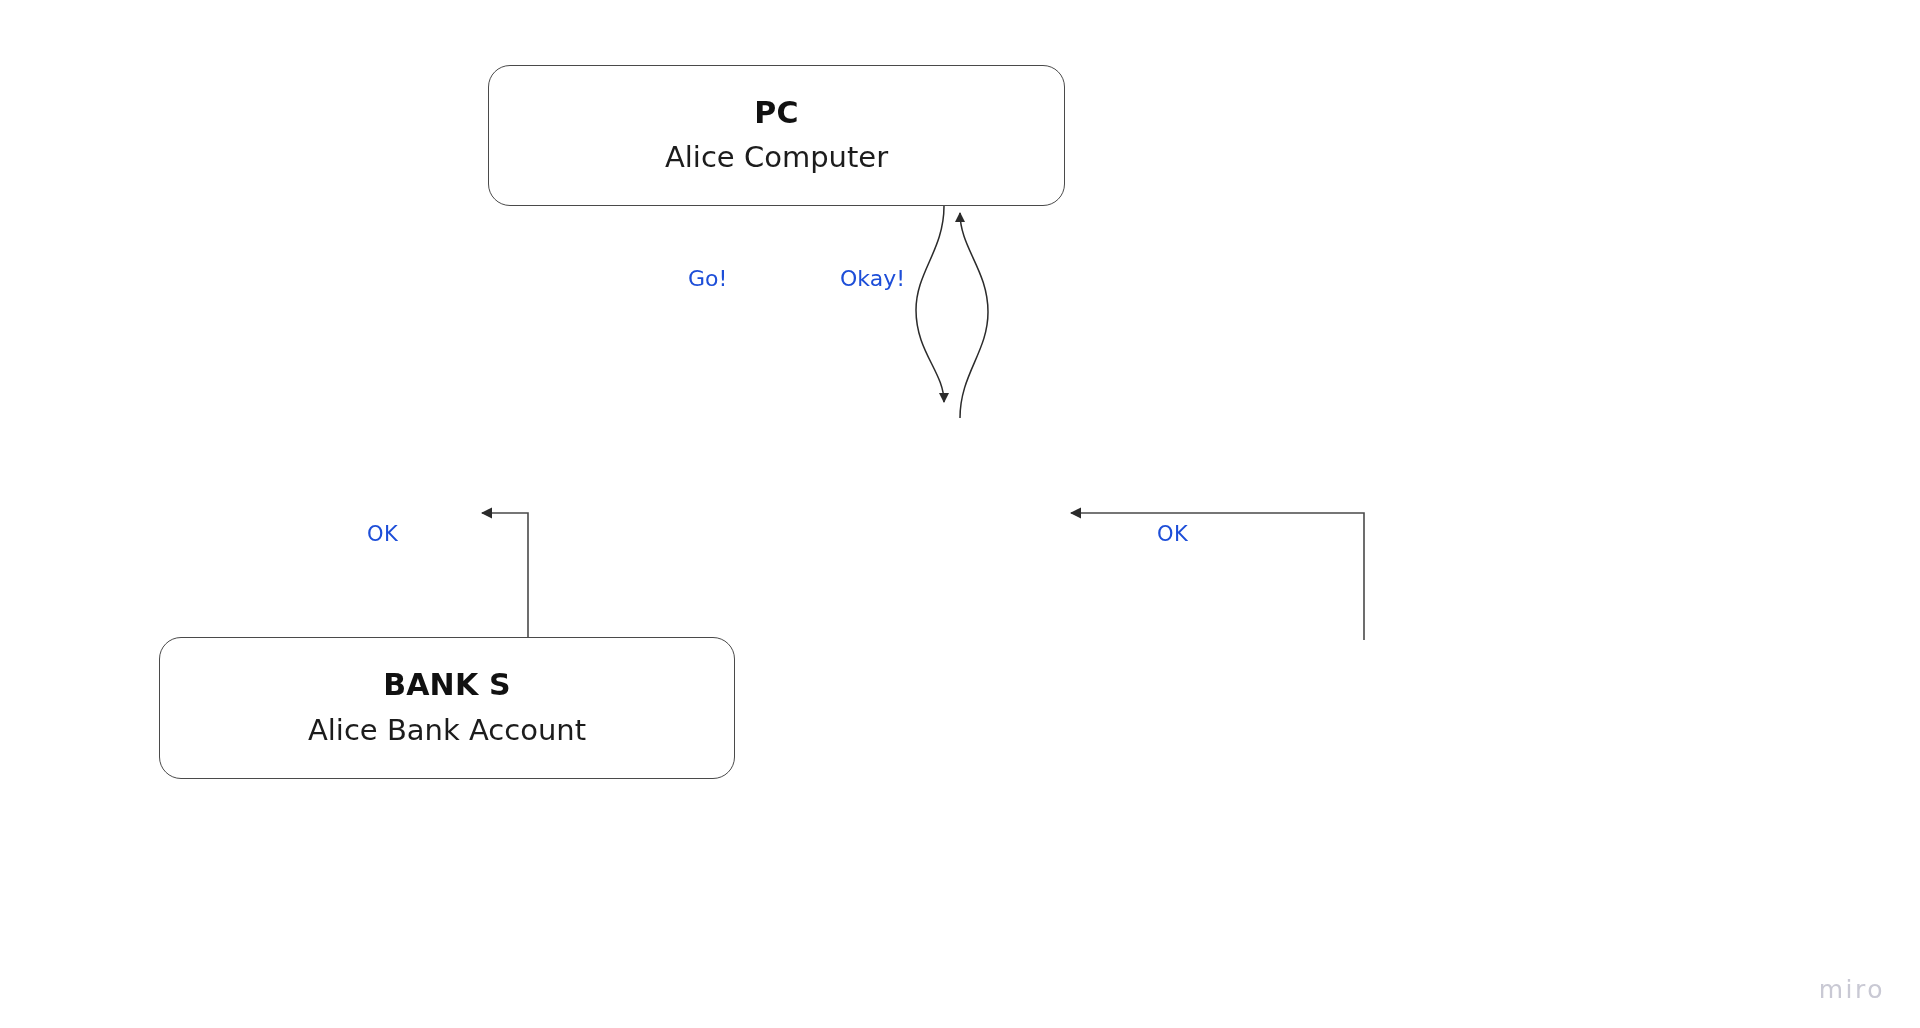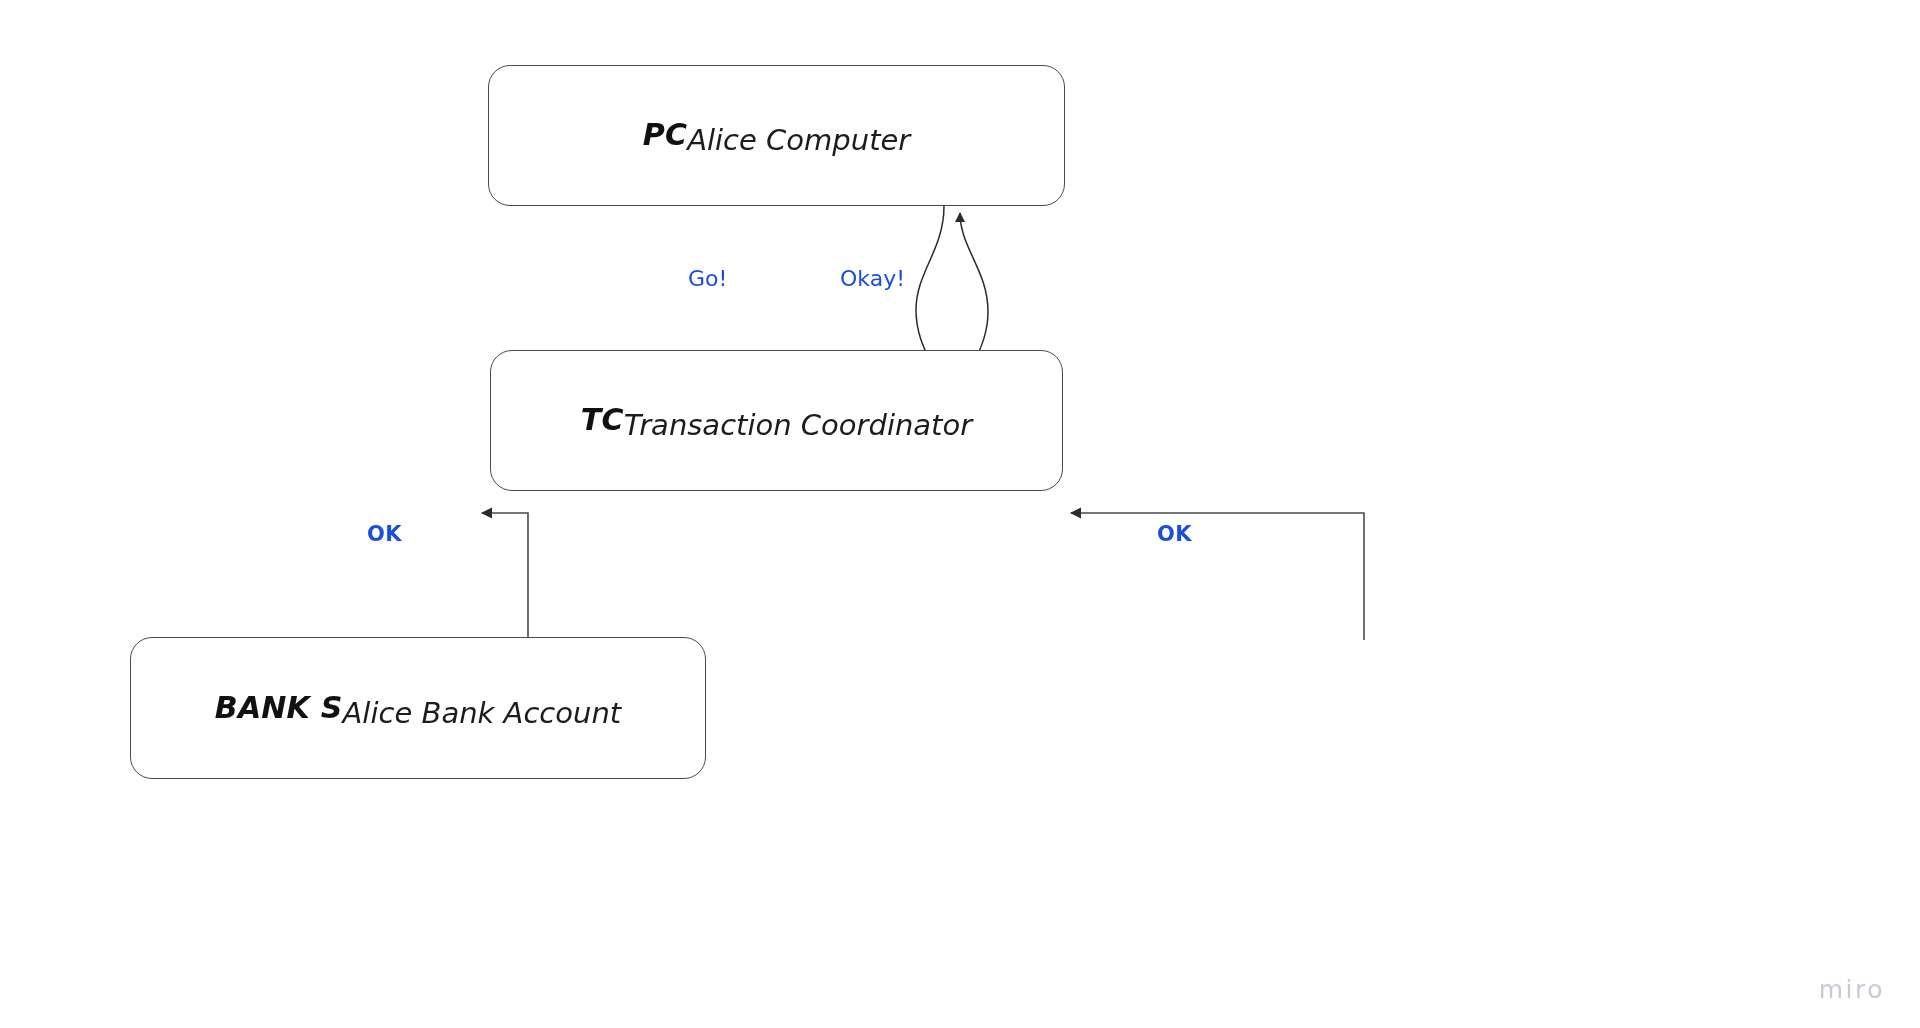--- a/index.html
+++ b/index.html
@@ -23,54 +23,53 @@
     height: 1028px;
     pointer-events: none;
   }
   .node {
     position: absolute;
     box-sizing: border-box;
     background: #ffffff;
     border: 1.3px solid #4a4a4a;
     border-radius: 22px;
     display: flex;
-    flex-direction: row;
+    flex-direction: column;
     align-items: center;
     justify-content: center;
     color: #1a1a1a;
-    font-style: italic;
   }
   .node-title {
     font-size: 30px;
     font-weight: bold;
     line-height: 1.15;
     letter-spacing: 0.2px;
     color: #111111;
   }
   .node-subtitle {
     font-size: 29px;
     font-weight: normal;
     line-height: 1.2;
     margin-top: 10px;
     color: #1c1c1c;
   }
   #node-pc   { left: 488px; top: 65px;  width: 577px; height: 141px; }
   #node-tc   { left: 490px; top: 350px; width: 573px; height: 141px; }
-  #node-bank-s { left: 130px; top: 637px; width: 576px; height: 142px; text-align: right; }
+  #node-bank-s { left: 159px; top: 637px; width: 576px; height: 142px; text-align: right; }
   #node-bank-k { left: 826px; top: 637px; width: 575px; height: 142px; }
 
   .edge-label {
     position: absolute;
     font-size: 22px;
     color: #1d4ed8;
     white-space: nowrap;
     line-height: 1;
   }
   .edge-label.bold {
-    font-weight: bold;
+    font-weight: normal;
     font-size: 21px;
     letter-spacing: 0.4px;
   }
   #label-go    { left: 688px;  top: 268px; }
   #label-okay  { left: 823px;  top: 268px; margin-left: 17px; }
   #label-ok-left  { left: 367px;  top: 524px; }
   #label-ok-right { left: 1157px; top: 524px; }
 
   #watermark {
     position: absolute;
@@ -102,24 +101,20 @@
     <path d="M 528 640 L 528 513 L 482 513" fill="none" stroke="#4a4a4a" stroke-width="1.6" marker-end="url(#arrow)"></path>
 
     <path d="M 1364 640 L 1364 513 L 1071 513" fill="none" stroke="#4a4a4a" stroke-width="1.6" marker-end="url(#arrow)"></path>
   </svg>
 
   <div class="node" id="node-pc">
     <div class="node-title">PC</div>
     <div class="node-subtitle">Alice Computer</div>
   </div>
 
-  <div class="node" id="node-tc">
-    <div class="node-title">TC</div>
-    <div class="node-subtitle">Transaction Coordinator</div>
-  </div>
 
   <div class="node" id="node-bank-s">
     <div class="node-title">BANK S</div>
     <div class="node-subtitle">Alice Bank Account</div>
   </div>
 
 
   <div class="edge-label" id="label-go">Go!</div>
   <div class="edge-label" id="label-okay">Okay!</div>
   <div class="edge-label bold" id="label-ok-left">OK</div>

